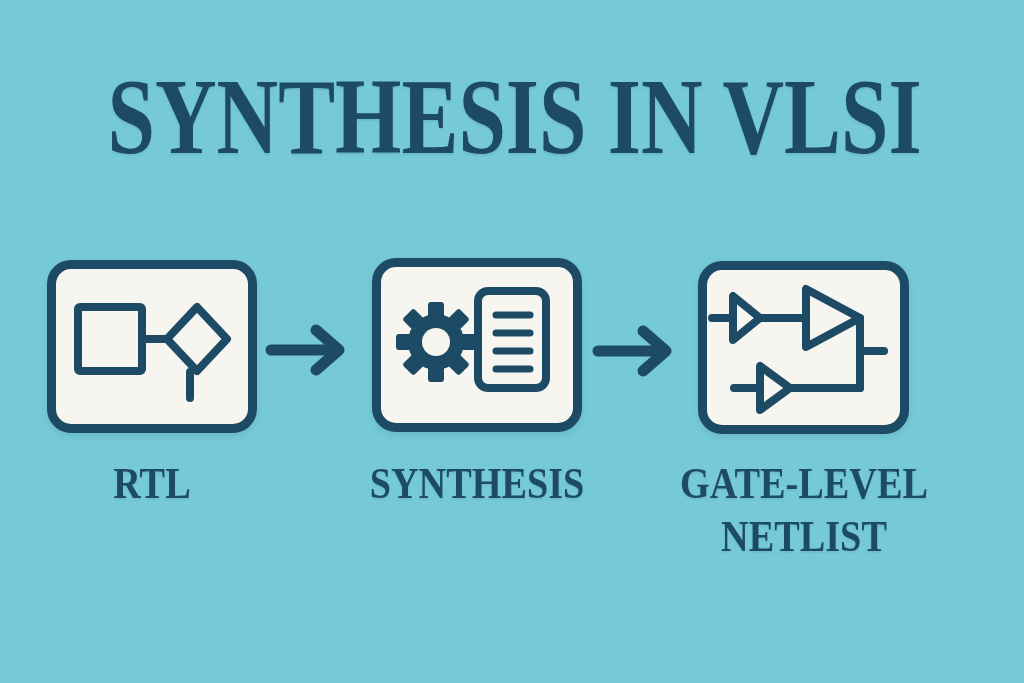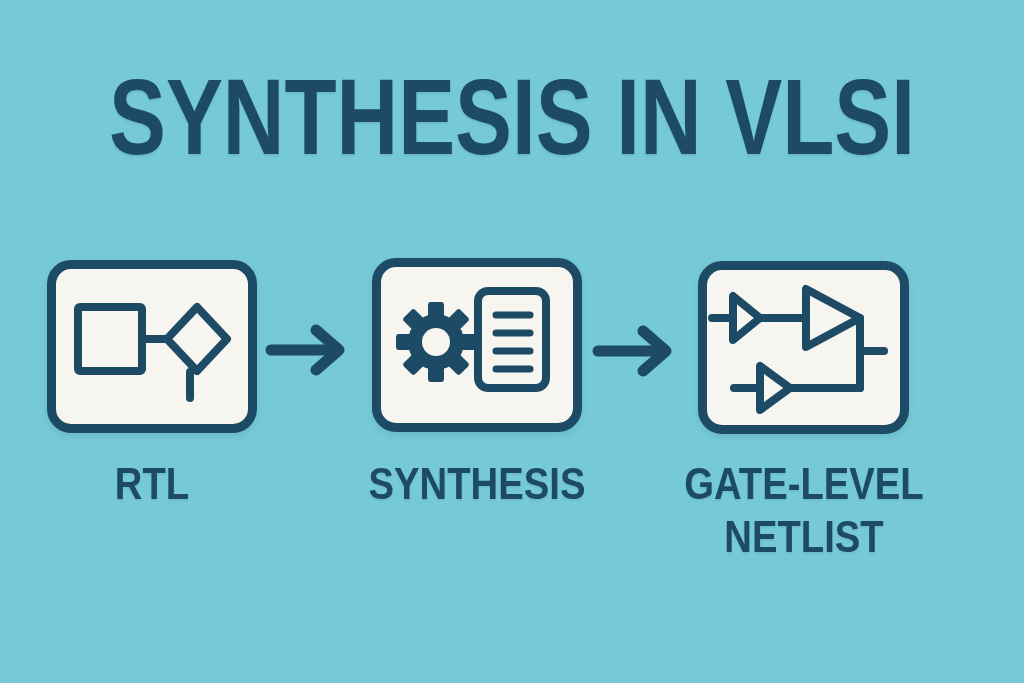--- a/index.html
+++ b/index.html
@@ -2,21 +2,21 @@
 <html><head>
 <meta charset="utf-8">
 <style>
   html, body { margin: 0; padding: 0; }
   .canvas {
     position: relative;
     width: 1024px;
     height: 683px;
     background: #75cad5;
     overflow: hidden;
-    font-family: Liberation Sans, sans-serif;
+    font-family: Liberation Serif, serif;
   }
   .title {
     position: absolute;
     left: 0;
     top: 63px;
     width: 1024px;
     margin: 0;
     text-align: center;
     font-size: 108px;
     font-weight: 700;

